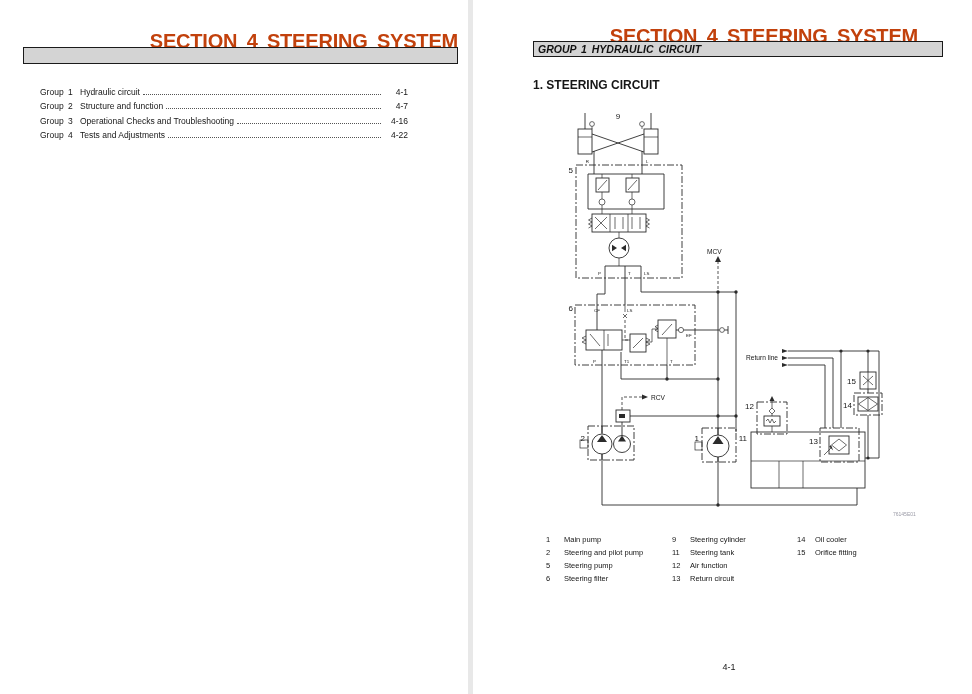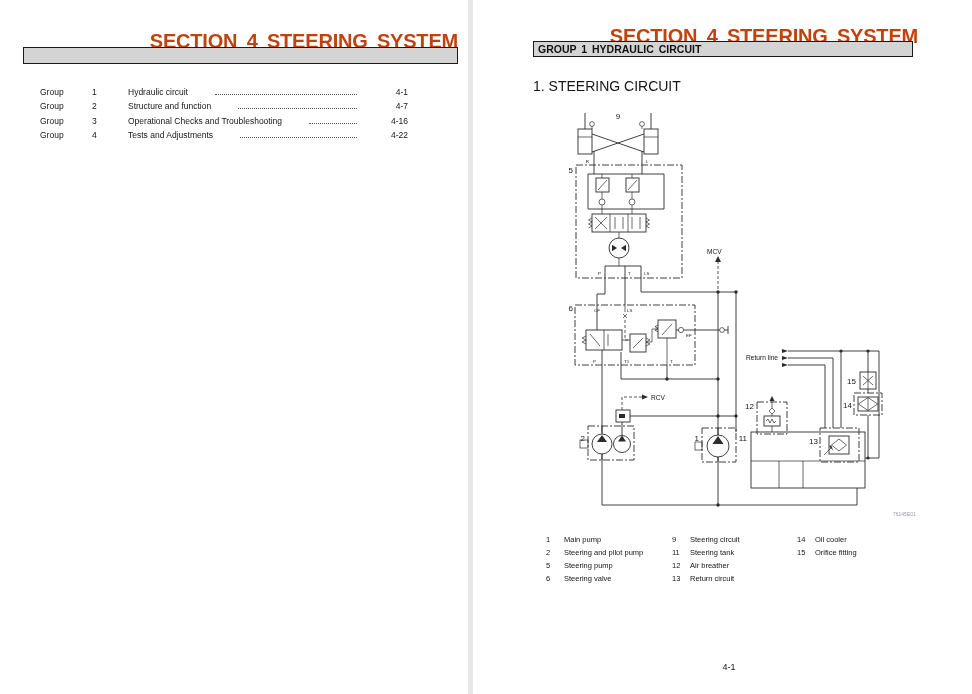--- a/index.html
+++ b/index.html
@@ -18,31 +18,31 @@
   }
   #page-left  .section-title { top:30px; right:10px; }
   #page-right .section-title { top:25px; right:54px; }
 
   .group-bar {
     position:absolute; background:#d4d4d4; border:1.4px solid #1a1a1a;
     font-weight:bold; font-size:10.5px; line-height:14px; padding-left:4px;
     word-spacing:2px; color:#111;
   }
   #page-left  .group-bar { left:23px; top:47px; width:435px; height:17px; }
-  #page-right .group-bar { left:47px; top:41px; width:380px; height:16px; }
+  #page-right .group-bar { left:47px; top:41px; width:410px; height:16px;font-style:italic; }
 
   .toc { position:absolute; left:40px; top:82px; width:368px; }
-  .toc-row { display:flex; align-items:flex-end; height:14.6px; font-size:8.5px;gap:24px; }
+  .toc-row { display:flex; align-items:flex-end; height:14.6px; font-size:8.5px; }
   .toc-row .g { width:28px; }
   .toc-row .n { width:12px; }
   .toc-row .t { margin-right:3px; white-space:nowrap; }
   .toc-row .leader { flex:1; border-bottom:1.5px dotted #555; margin:0 3px 2px 0; }
   .toc-row .p { width:24px; text-align:right; }
 
-  .heading { position:absolute; left:47px; top:78px; font-weight:normal; font-size:14px; }
+  .heading { position:absolute; left:47px; top:78px; font-weight:bold; font-size:12px; }
 
   .diagram-svg { position:absolute; left:44px; top:108px; }
 
   .fig-code { position:absolute; left:407px; top:511px; font-size:5px; color:#9a9aa6; }
 
   .legend { position:absolute; left:0; top:535px; width:486px; font-size:7.5px; }
   .lg-col { position:absolute; top:0; }
   .lg-col.c1 { left:60px; }
   .lg-col.c2 { left:186px; }
   .lg-col.c3 { left:311px; }
@@ -296,35 +296,35 @@
       <div class="lg-row">
           <span class="lg-num">2</span>
           <span>Steering and pilot pump</span>
         </div>
       <div class="lg-row">
           <span class="lg-num">5</span>
           <span>Steering pump</span>
         </div>
       <div class="lg-row">
           <span class="lg-num">6</span>
-          <span>Steering valve</span>
+          <span>Steering filter</span>
         </div>
     </div>
     <div class="lg-col c2">
       <div class="lg-row">
           <span class="lg-num">9</span>
-          <span>Steering circuit</span>
+          <span>Steering cylinder</span>
         </div>
       <div class="lg-row">
           <span class="lg-num">11</span>
           <span>Steering tank</span>
         </div>
       <div class="lg-row">
           <span class="lg-num">12</span>
-          <span>Air breather</span>
+          <span>Air function</span>
         </div>
       <div class="lg-row">
           <span class="lg-num">13</span>
           <span>Return circuit</span>
         </div>
     </div>
     <div class="lg-col c3">
       <div class="lg-row">
           <span class="lg-num">14</span>
           <span>Oil cooler</span>

